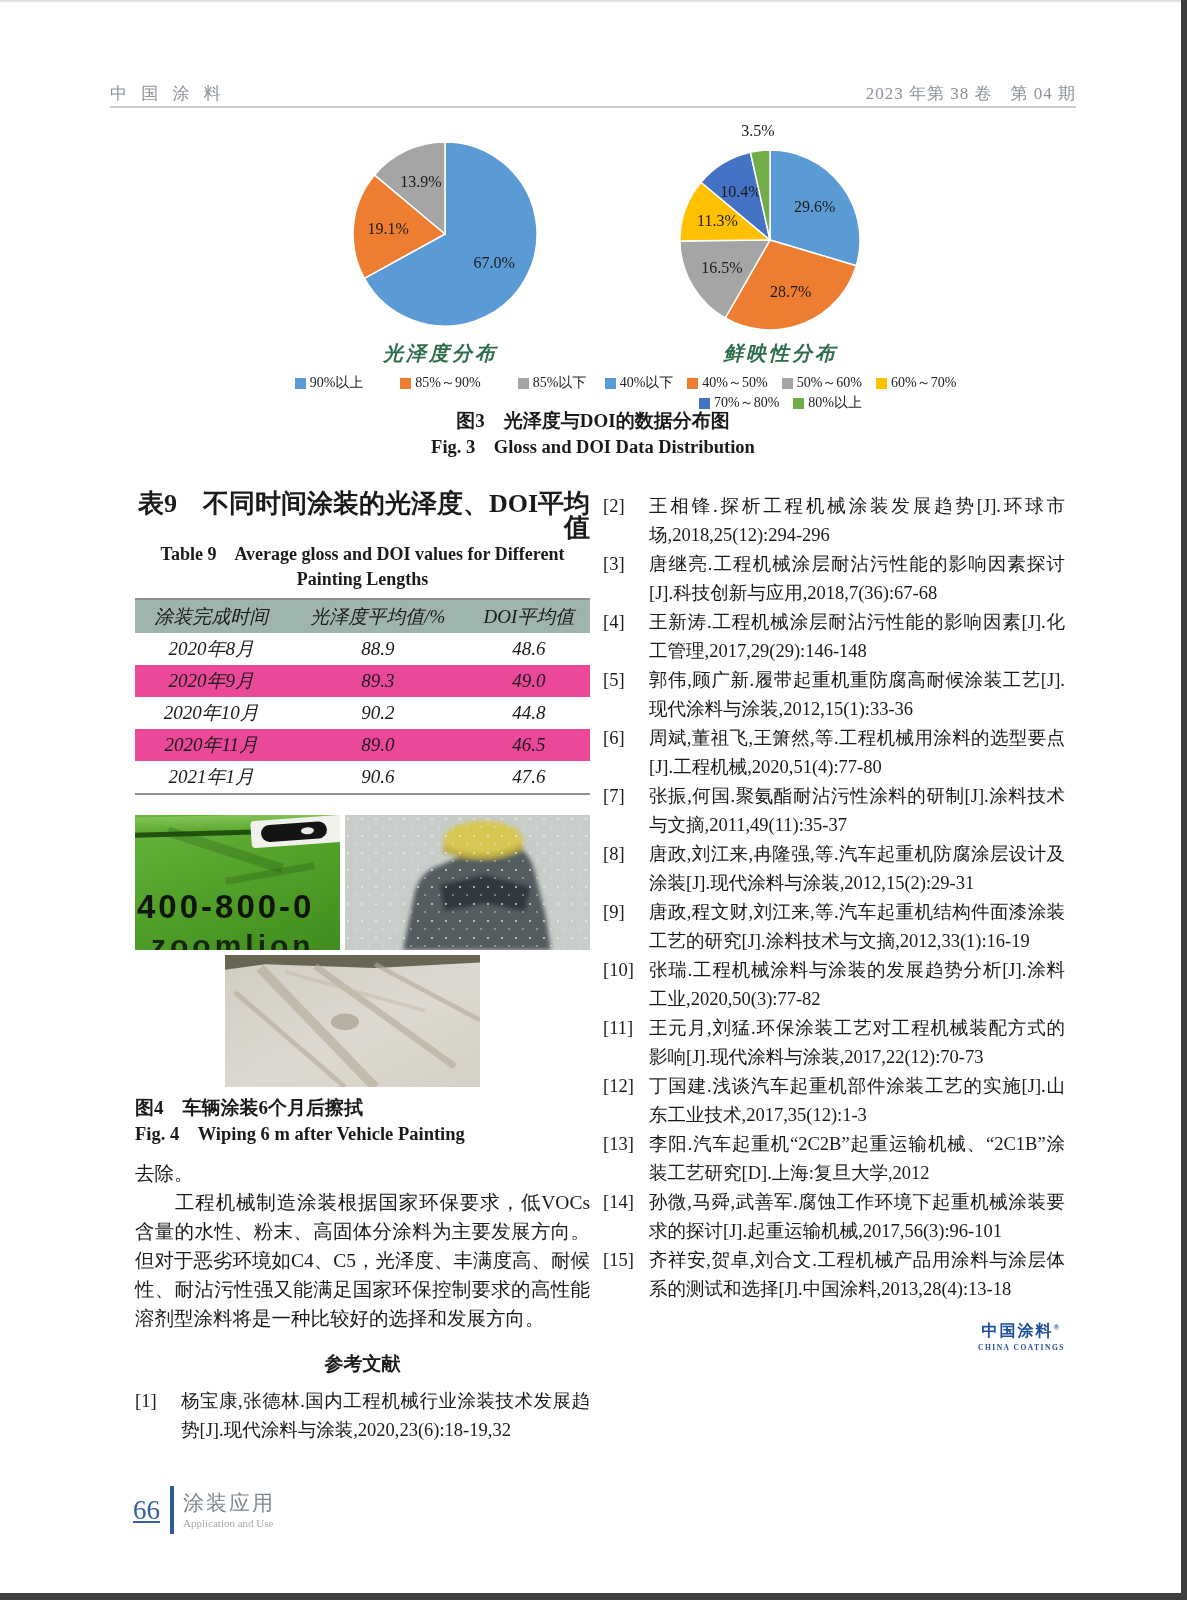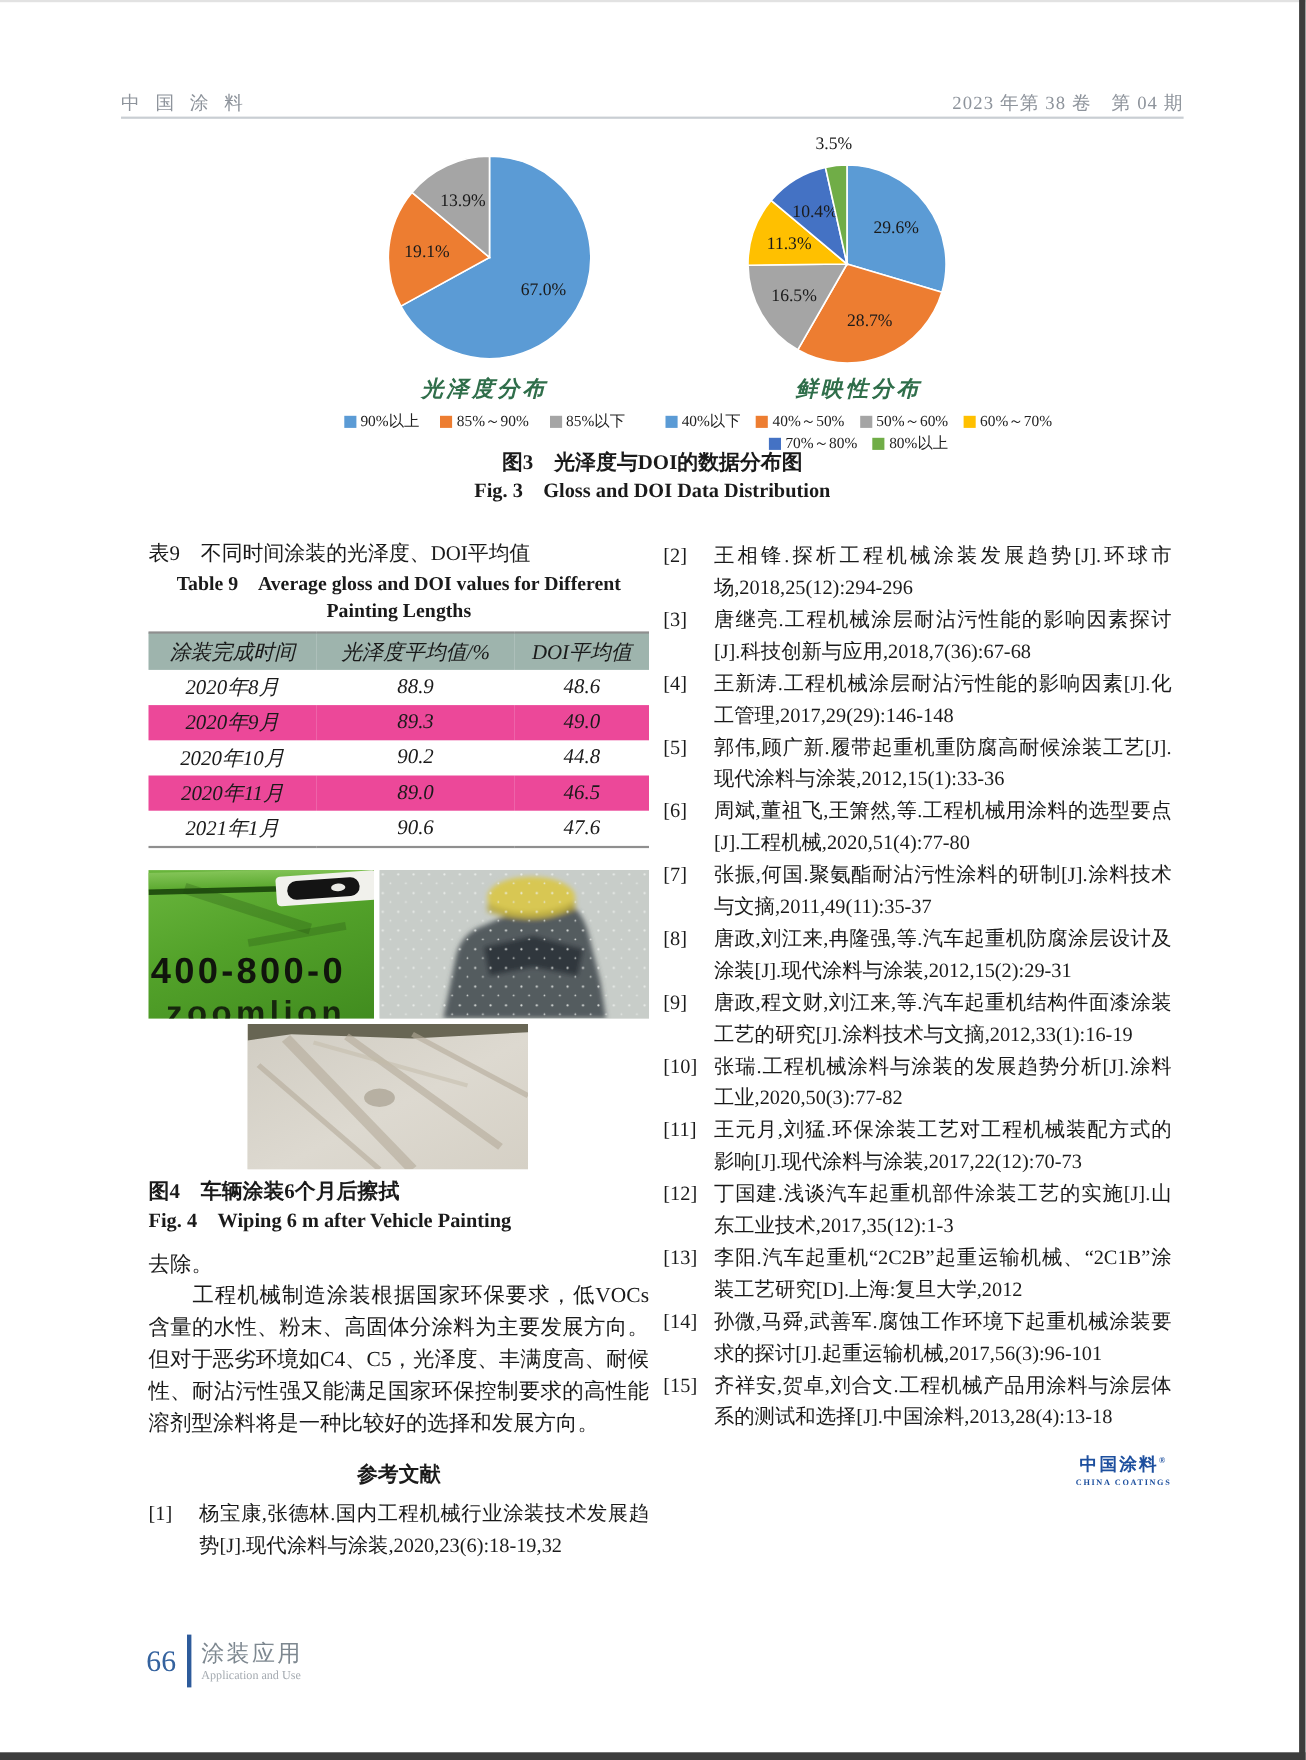--- a/index.html
+++ b/index.html
@@ -17,35 +17,35 @@
   .pgheader .issue{letter-spacing:1px;}
 
   
   .chart{position:absolute;text-align:center;}
   #chart0{left:283px;top:118px;width:315px;}
   #chart1{left:598px;top:114px;width:365px;}
   .chart svg{display:block;}
   .plabel{font-size:16px;fill:#1a1a1a;font-family:"Liberation Serif","DejaVu Serif",serif;}
   .ctitle{font-size:20px;font-weight:bold;font-style:italic;color:#2f6e4a;letter-spacing:3px;margin-top:2px;}
   .legend{display:flex;flex-wrap:wrap;justify-content:center;margin-top:7px;column-gap:14px;row-gap:2px;}
-  #chart0 .legend{column-gap:19px;}
+  #chart0 .legend{column-gap:37px;}
   .legitem{display:inline-flex;align-items:center;font-size:14px;color:#222;white-space:nowrap;}
   .sw{display:inline-block;width:11px;height:11px;margin-right:4px;flex:0 0 auto;}
 
   
   .fig3cap{position:absolute;left:110px;top:408px;width:966px;text-align:center;}
   .capzh{font-size:19px;font-weight:bold;line-height:26px;}
   .capen{font-size:18.5px;font-weight:bold;line-height:26px;}
 
   
   .cols{position:absolute;left:135px;top:492px;width:930px;display:flex;gap:13px;}
   .col-left{width:455px;flex:0 0 455px;}
   .col-right{width:462px;flex:0 0 462px;}
 
-  .tcap-zh{font-size:19px;font-weight:normal;text-align:left;line-height:24px;}
+  .tcap-zh{font-size:26px;font-weight:bold;text-align:right;line-height:24px;}
   .tcap-en{font-size:18px;font-weight:bold;text-align:center;line-height:25px;margin-top:2px;}
 
   table.t9{width:100%;border-collapse:collapse;margin-top:6px;
            border-top:2px solid #8f8f8f;border-bottom:2px solid #8f8f8f;font-style:italic;}
   table.t9 th{background:#9eb4ad;font-weight:normal;font-size:19px;height:31px;text-align:center;}
   table.t9 td{font-size:19px;height:30px;text-align:center;}
   table.t9 tr.alt td{background:#ec4899;}
 
   
   .photos{position:relative;height:282px;margin-top:10px;}
@@ -78,21 +78,21 @@
   ul.reflist .refnum{position:absolute;left:0;top:0;width:42px;}
 
   
   .logo{position:absolute;left:978px;top:1321px;text-align:center;color:#1d4f9e;}
   .logo-zh{font-size:16px;font-weight:bold;letter-spacing:2px;white-space:nowrap;}
   .logo-zh sup{font-size:8px;}
   .logo-en{font-size:7.5px;font-weight:bold;letter-spacing:1.5px;margin-top:1px;}
 
   
   .footer{position:absolute;left:133px;top:1486px;display:flex;align-items:center;}
-  .pagenum{font-size:27px;color:#34629e;margin-right:10px;}
+  .pagenum{font-size:27px;color:#34629e;margin-right:10px;text-decoration:underline;}
   .fbar{display:inline-block;width:4px;height:48px;background:#2d5b9b;margin-right:9px;}
   .fzh{font-size:21px;color:#7e8890;letter-spacing:2px;line-height:26px;}
   .fen{font-size:11px;color:#a5abb1;line-height:14px;}
 </style>
 </head>
 <body>
 
 <div class="page">
   <div class="edge-t"></div>
 

